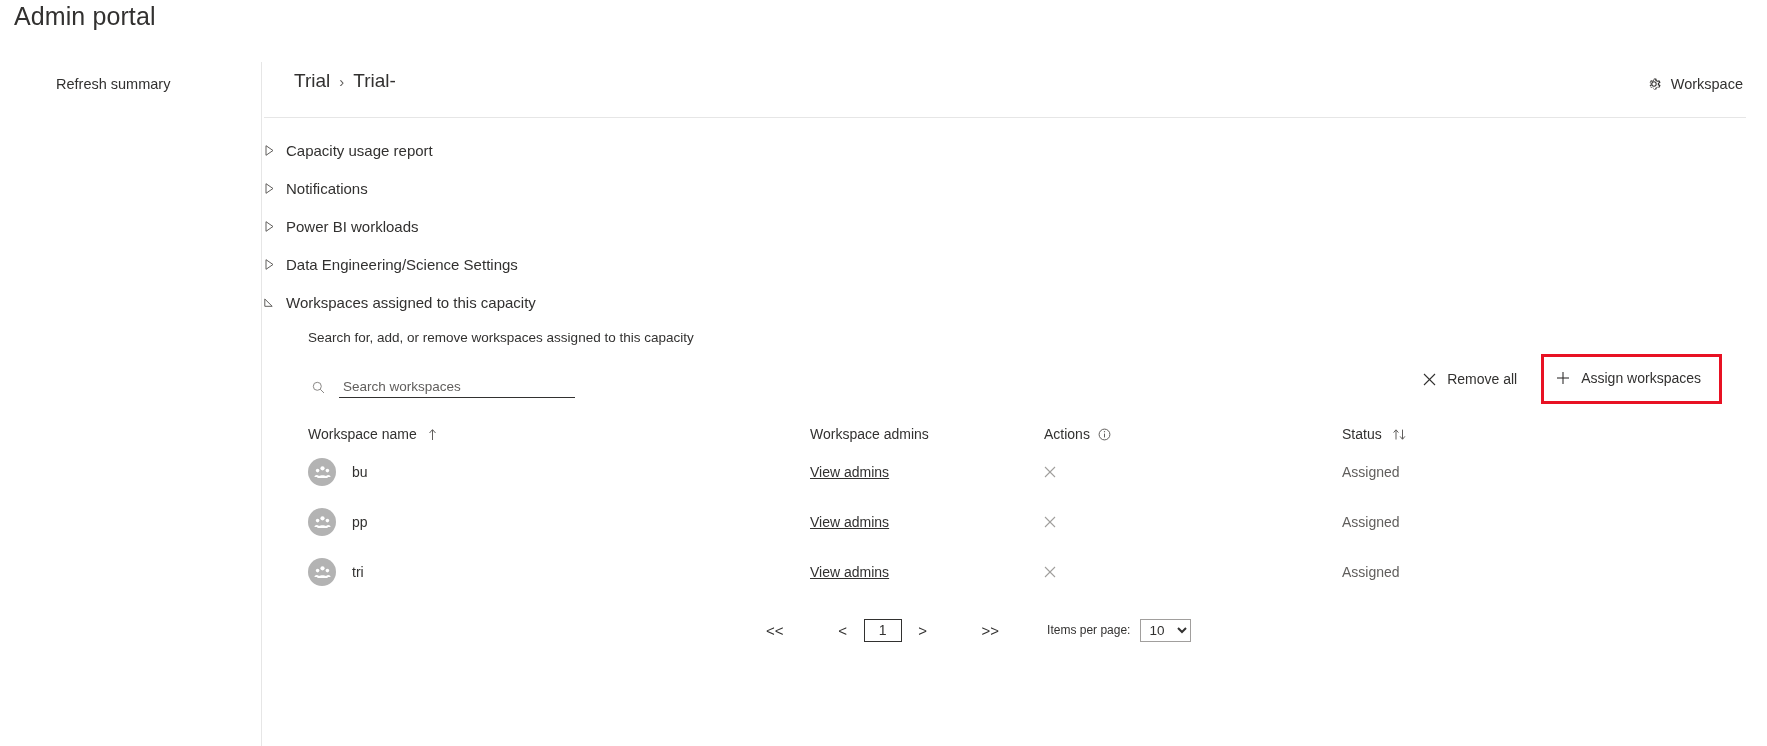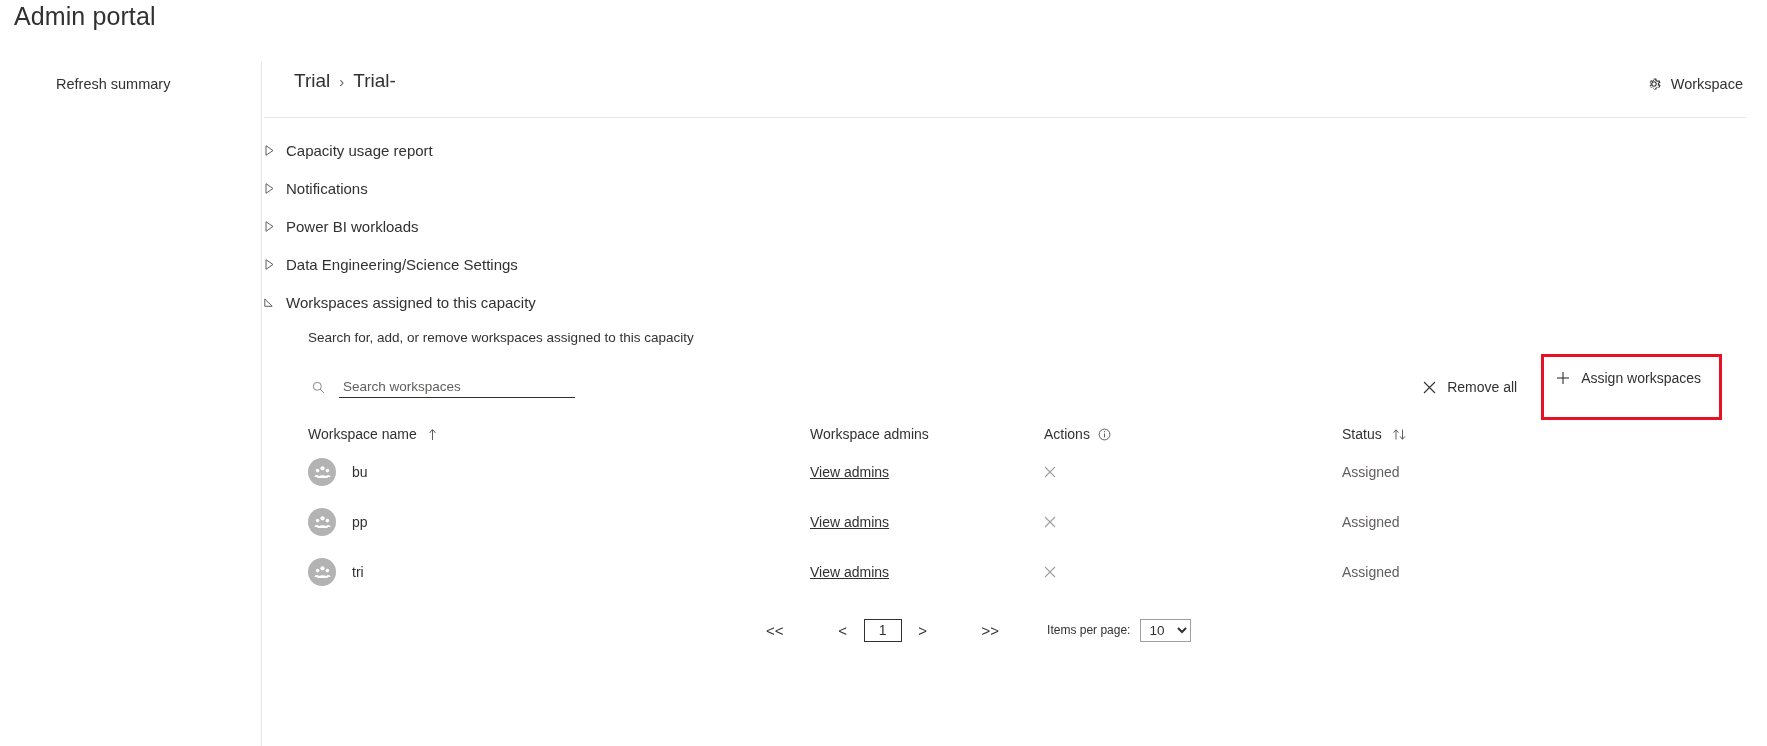--- a/index.html
+++ b/index.html
@@ -149,21 +149,21 @@
     text-align: right;
   }
   .tbtn .tico {
     margin-right: 11px;
     display: flex; align-items: center; justify-content: center;
     color: #605e5c;
     font-size: 16px;
   }
   .highlight-box {
     border: 3px solid #e81123;
-    padding: 7px 10px 25px 6px;
+    padding: 7px 10px 9px 6px;
     margin-left: 10px;
     background: #fff;
   }
   .highlight-box .tbtn { padding: 0 8px 0 6px; height: 28px; }
 
   
   .ws-table {
     position: relative;
     margin-top: 12px;
     width: 1470px;

